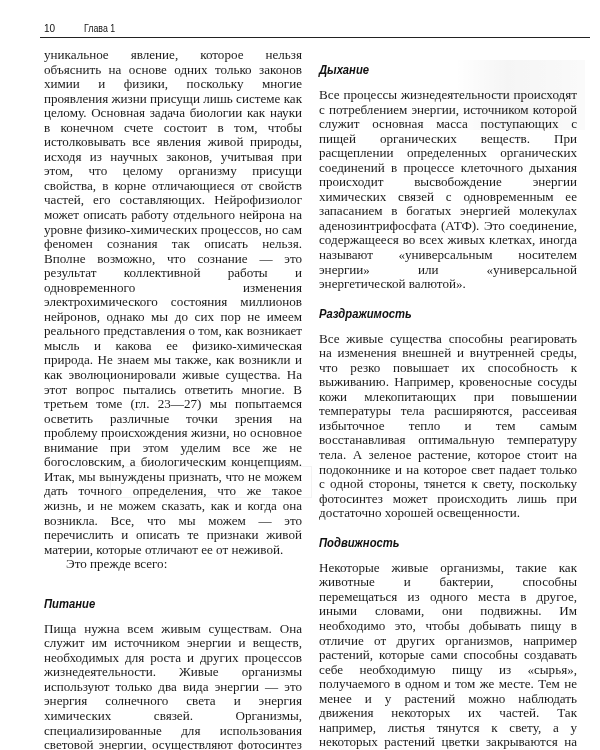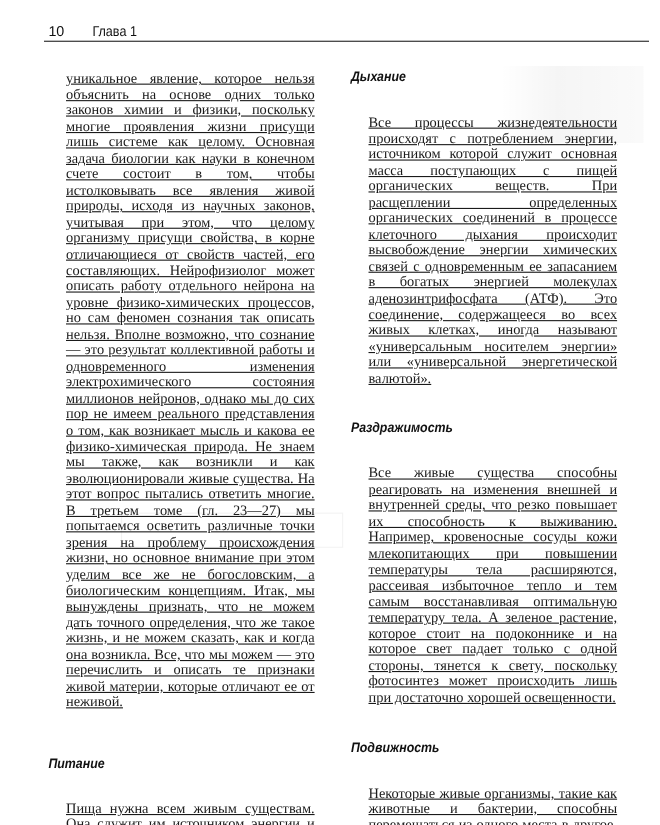--- a/index.html
+++ b/index.html
@@ -7,36 +7,36 @@
     width:600px; height:750px; overflow:hidden;
     background:#ffffff;
     font-family:"Liberation Serif","DejaVu Serif",serif;
     color:#1a1a1a;
     position:relative;
   }
   .page { position:absolute; left:0; top:0; width:600px; height:750px; }
   .running-head {
     position:absolute; left:44px; top:22px; width:546px; height:14px;
     font-family:"Liberation Sans","DejaVu Sans",sans-serif;
-    font-size:13px; line-height:14px; color:#111;
+    font-size:10px; line-height:14px; color:#111;
   }
   .running-head .pnum { position:absolute; left:0; top:0; }
   .running-head .chap { position:absolute; left:40px; top:0; transform:scaleX(0.88); transform-origin:left; }
   .head-rule {
     position:absolute; left:40px; top:37px; width:550px; height:0;
     border-top:1.6px solid #222;
   }
   .col {
     position:absolute; top:48px;
     font-size:13.1px; line-height:14.55px;
     text-align:justify; hyphens:manual;
   }
   .col.left { left:44px; width:258px; }
   .col.right { left:319px; width:258px; }
-  .col p { margin:16px; text-indent:0;text-decoration:underline; }
+  .col p { margin:0; text-indent:0; }
   .col p.indent { text-indent:22px; }
   .section-title {
     font-family:"Liberation Sans","DejaVu Sans",sans-serif;
     font-style:italic; font-size:12.5px; line-height:14px;
     margin:0; color:#111;
     transform:scaleX(0.9); transform-origin:left;
   }
   .gap-after-para { height:15px; }
   .gap-after-title { height:11px; }
   .spacer-big { height:25px; }
@@ -61,20 +61,21 @@
     <span class="pnum">10</span>
     <span class="chap">Глава 1</span>
   </div>
   <div class="head-rule"></div>
 
   <div class="ghost"></div>
   <div class="ghost2"></div>
 
   <div class="col left">
     <p>уникальное явление, которое нельзя объяснить на основе одних только законов химии и физики, поскольку многие проявления жизни присущи лишь системе как целому. Основная задача биологии как науки в конечном счете состоит в том, чтобы истолковывать все явления живой природы, исходя из научных законов, учитывая при этом, что целому организму присущи свойства, в корне отличающиеся от свойств частей, его составляющих. Нейрофизиолог может описать работу отдельного нейрона на уровне физико-химических процессов, но сам феномен сознания так описать нельзя. Вполне возможно, что сознание — это результат коллективной работы и одновременного изменения электрохимического состояния миллионов нейронов, однако мы до сих пор не имеем реального представления о том, как возникает мысль и какова ее физико-химическая природа. Не знаем мы также, как возникли и как эволюционировали живые существа. На этот вопрос пытались ответить многие. В третьем томе (гл. 23—27) мы попытаемся осветить различные точки зрения на проблему происхождения жизни, но основное внимание при этом уделим все же не богословским, а биологическим концепциям. Итак, мы вынуждены признать, что не можем дать точного определения, что же такое жизнь, и не можем сказать, как и когда она возникла. Все, что мы можем — это перечислить и описать те признаки живой материи, которые отличают ее от неживой.</p>
+    <p class="indent">Это прежде всего:</p>
     <div class="spacer-big"></div>
     <h3 class="section-title">Питание</h3>
     <div class="gap-after-title"></div>
     <p>Пища нужна всем живым существам. Она служит им источником энергии и веществ, необходимых для роста и других процессов жизнедеятельности. Живые организмы используют только два вида энергии — это энергия солнечного света и энергия химических связей. Организмы, специализированные для использования световой энергии, осуществляют фотосинтез и содержат пигменты, в том числе хлорофилл, способные поглощать свет. К таким организмам относятся растения, водоросли и некоторые наиболее простые организмы, включая бактерии. Организмы, не способные к фотосинтезу, должны получать химическую энергию (т. е. энергию, запасенную в химических</p>
   </div>
 
   <div class="col right">
     <div class="gap-after-para"></div>
     <h3 class="section-title">Дыхание</h3>
     <div class="gap-after-title"></div>

